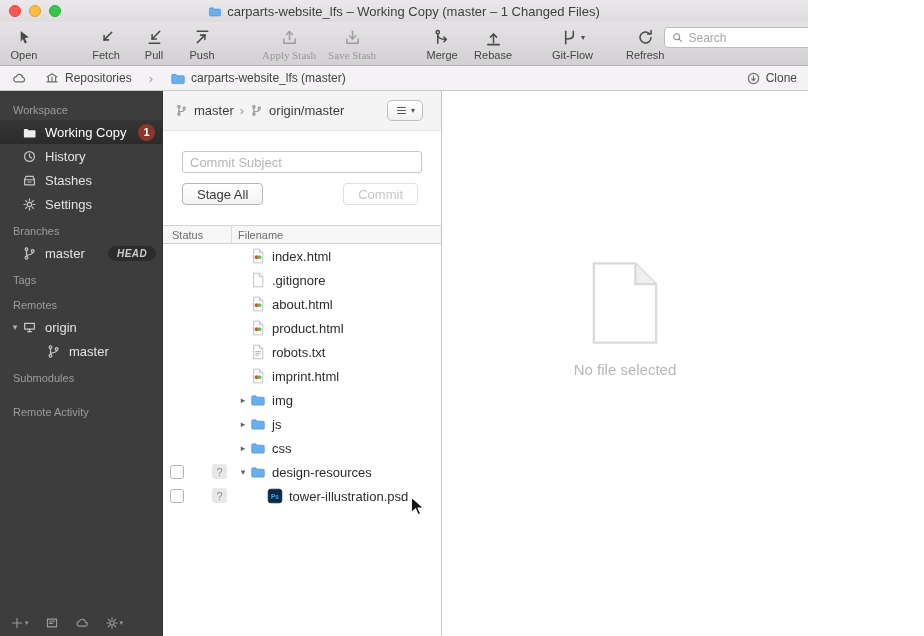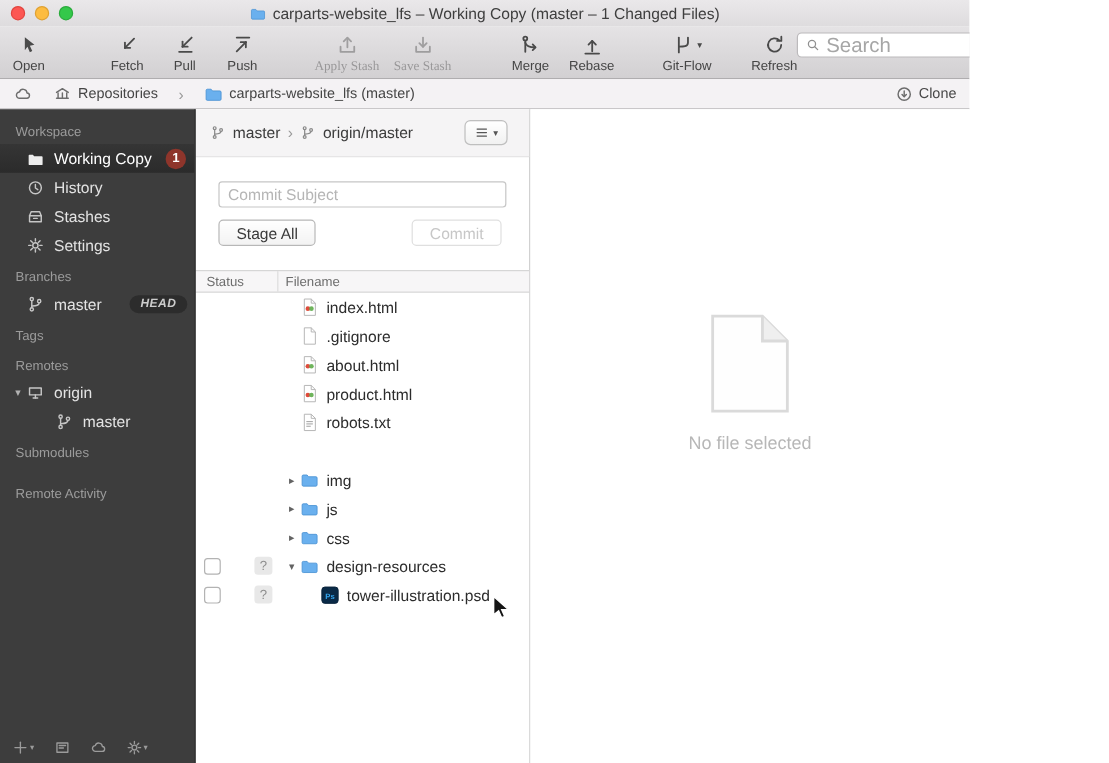--- a/index.html
+++ b/index.html
@@ -28,21 +28,21 @@
   .tb-group:nth-child(5){margin-left:40px;}
   .tb-group:nth-child(6){margin-left:33px;}
   .tb-btn{display:flex;flex-direction:column;align-items:center;color:#4a4a4a;min-width:32px;padding-top:2px;}
   .tb-btn.disabled{opacity:.42;}
   .tb-iconrow{height:21px;display:flex;align-items:center;gap:2px;}
   .tb-icon svg{width:19px;height:19px;display:block;}
   .tb-caret{font-size:8px;color:#4a4a4a;}
   .tb-label{font-size:11px;color:#454545;white-space:nowrap;margin-top:1px;}
   .search-field{margin-left:auto;margin-right:9px;margin-top:5px;width:208px;height:21px;background:#fff;border:1px solid #bcbabc;border-radius:4px;display:flex;align-items:center;padding:0 6px;gap:4px;}
   .search-field .icon svg{width:13px;height:13px;display:block;color:#8f8f8f;}
-  .search-field input{border:none;outline:none;flex:1;font-size:17px;color:#333;background:transparent;font-family:inherit;}
+  .search-field input{border:none;outline:none;flex:1;font-size:12px;color:#333;background:transparent;font-family:inherit;}
   .search-field input::placeholder{color:#a6a6a6;}
 
   
   .pathbar{height:25px;background:#f4f2f4;border-bottom:1px solid #c9c7c9;display:flex;align-items:center;padding:0 11px;gap:17px;font-size:12px;color:#454545;}
   .pathbar .icon svg{width:16px;height:15px;display:block;color:#6d6d6d;}
   .path-sep{color:#9a9a9a;font-size:13px;}
   .path-chip{display:flex;align-items:center;gap:5px;}
   .clone-btn{margin-left:auto;display:flex;align-items:center;gap:5px;color:#474747;}
   .clone-btn .icon svg{width:15px;height:15px;color:#6d6d6d;}
 
@@ -542,20 +542,32 @@
                   <path d="M3.5 1.5h7.2l4.3 4.3v12.7H3.5z" fill="#fff" stroke="#b4b4b4" stroke-width="1"></path>
                   <path d="M10.7 1.5v4.3H15" fill="none" stroke="#b4b4b4" stroke-width="1"></path>
                   <path d="M5.6 9.2h6.8M5.6 11.6h6.8M5.6 14h4.6" fill="none" stroke="#9c9c9c" stroke-width="1"></path>
                 </svg>
               </span>
               <span class="fname">robots.txt</span>
             </div>
           </div>
           <div class="file-row">
             <div class="row-status"></div>
+            <div class="row-name">
+              <span class="disc" style="margin-left: 4px;"></span>
+              <span class="icon file-icon">
+                <svg viewBox="0 0 18 20" xmlns="http://www.w3.org/2000/svg">
+                  <path d="M3.5 1.5h7.2l4.3 4.3v12.7H3.5z" fill="#fff" stroke="#b4b4b4" stroke-width="1"></path>
+                  <path d="M10.7 1.5v4.3H15" fill="none" stroke="#b4b4b4" stroke-width="1"></path>
+                  <circle cx="7.2" cy="11.5" r="2.4" fill="#de4b3b"></circle>
+                  <circle cx="10.9" cy="11.5" r="2.4" fill="#62ae4e" opacity=".92"></circle>
+                </svg>
+              </span>
+              <span class="fname">imprint.html</span>
+            </div>
           </div>
           <div class="file-row">
             <div class="row-status"></div>
             <div class="row-name">
               <span class="disc" style="margin-left: 4px;">▸</span>
               <span class="icon file-icon">
                 <svg viewBox="0 0 20 18" xmlns="http://www.w3.org/2000/svg">
                   <path d="M2.2 5c0-.7.5-1.2 1.2-1.2h4l1.5 1.8h7.7c.7 0 1.2.5 1.2 1.2v7.4c0 .7-.5 1.2-1.2 1.2H3.4c-.7 0-1.2-.5-1.2-1.2z" fill="#6ab0ee" stroke="#4b93d4" stroke-width=".9"></path>
                 </svg>
               </span>

